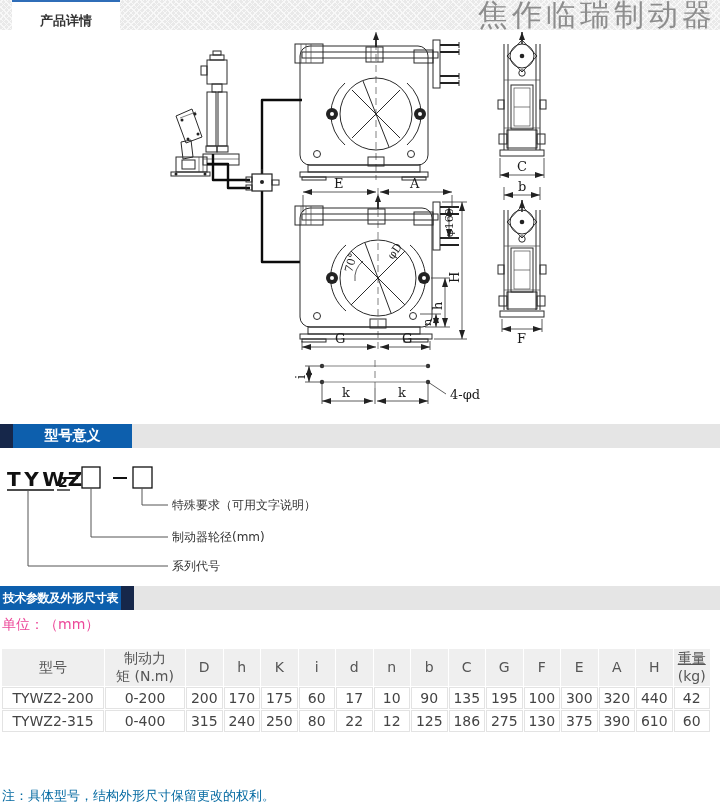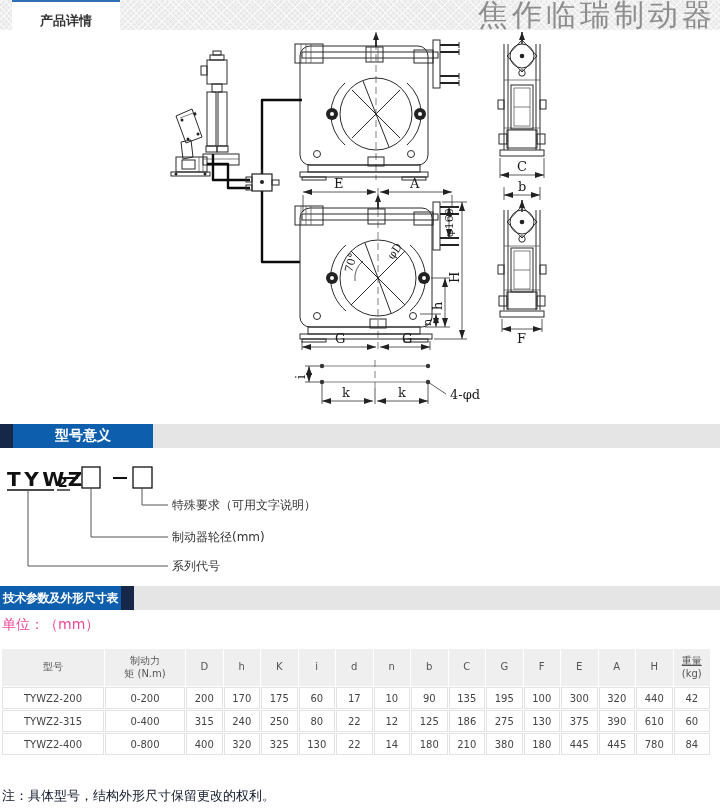--- a/index.html
+++ b/index.html
@@ -27,30 +27,30 @@
     font-size:30px;color:#8d8d8d;letter-spacing:4px;
   }
   .drawing{position:absolute;left:0;top:30px;width:720px;height:392px}
   .model-diagram{position:absolute;left:0;top:448px;width:720px;height:138px}
 
   .section-bar{position:absolute;left:0;width:720px;height:24px;display:flex;align-items:stretch}
   .bar-model{top:424px}
   .bar-spec{top:586px}
   .bar-dark{width:13px;background:#16274a}
   .bar-blue{background:#0d5fad;color:#fff;font-weight:bold;display:flex;align-items:center;justify-content:center;white-space:nowrap}
-  .bar-model .bar-blue{width:140px;font-size:14px}
+  .bar-model .bar-blue{width:119px;font-size:14px}
   .bar-spec .bar-blue{width:121px;font-size:12px;letter-spacing:-0.5px}
   .bar-gray{flex:1;background:#e5e5e5}
 
   .unit{position:absolute;left:2px;top:616px;font-size:14px;color:#ec4899}
-  .note{position:absolute;left:2px;top:787px;font-size:13px;color:#0f172a}
+  .note{position:absolute;left:2px;top:787px;font-size:13px;color:#0369a1}
 
   table.spec{
     position:absolute;left:1px;top:648px;width:710px;
-    border-collapse:separate;border-spacing:1px;table-layout:fixed;font-size:10px;
+    border-collapse:separate;border-spacing:1px;table-layout:fixed;font-size:14px;
   }
   table.spec th{
     background:#efefef;color:#555;font-weight:normal;height:37px;padding:0;line-height:1.25;
   }
   table.spec th span{display:block}
   table.spec th:last-child span:first-child{text-decoration:underline}
   table.spec td{
     background:#fff;border:1px solid #e3e3e3;color:#444;text-align:center;height:20px;padding:0;
   }
 
@@ -453,34 +453,16 @@
         <td>12</td>
         <td>125</td>
         <td>186</td>
         <td>275</td>
         <td>130</td>
         <td>375</td>
         <td>390</td>
         <td>610</td>
         <td>60</td>
       </tr>
-      <tr>
-        <td>TYWZ2-400</td>
-        <td>0-800</td>
-        <td>400</td>
-        <td>320</td>
-        <td>325</td>
-        <td>130</td>
-        <td>22</td>
-        <td>14</td>
-        <td>180</td>
-        <td>210</td>
-        <td>380</td>
-        <td>180</td>
-        <td>445</td>
-        <td>445</td>
-        <td>780</td>
-        <td>84</td>
-      </tr>
     </tbody>
 </table>
 
 <div class="note">注：具体型号，结构外形尺寸保留更改的权利。</div>
 
 </body></html>

